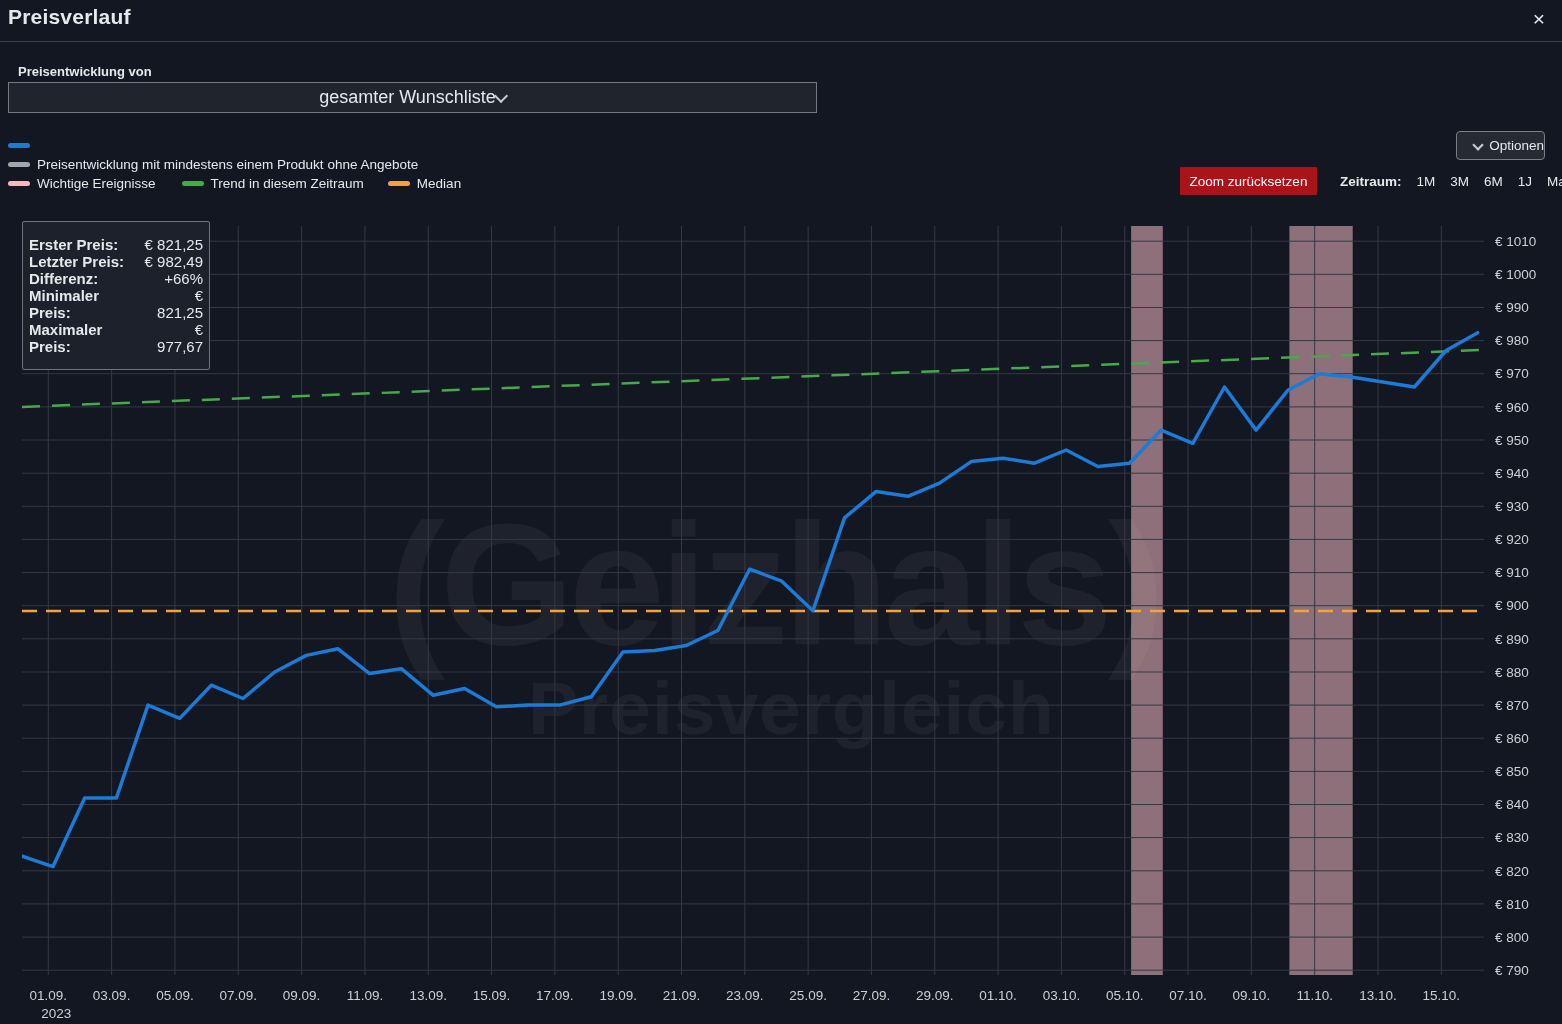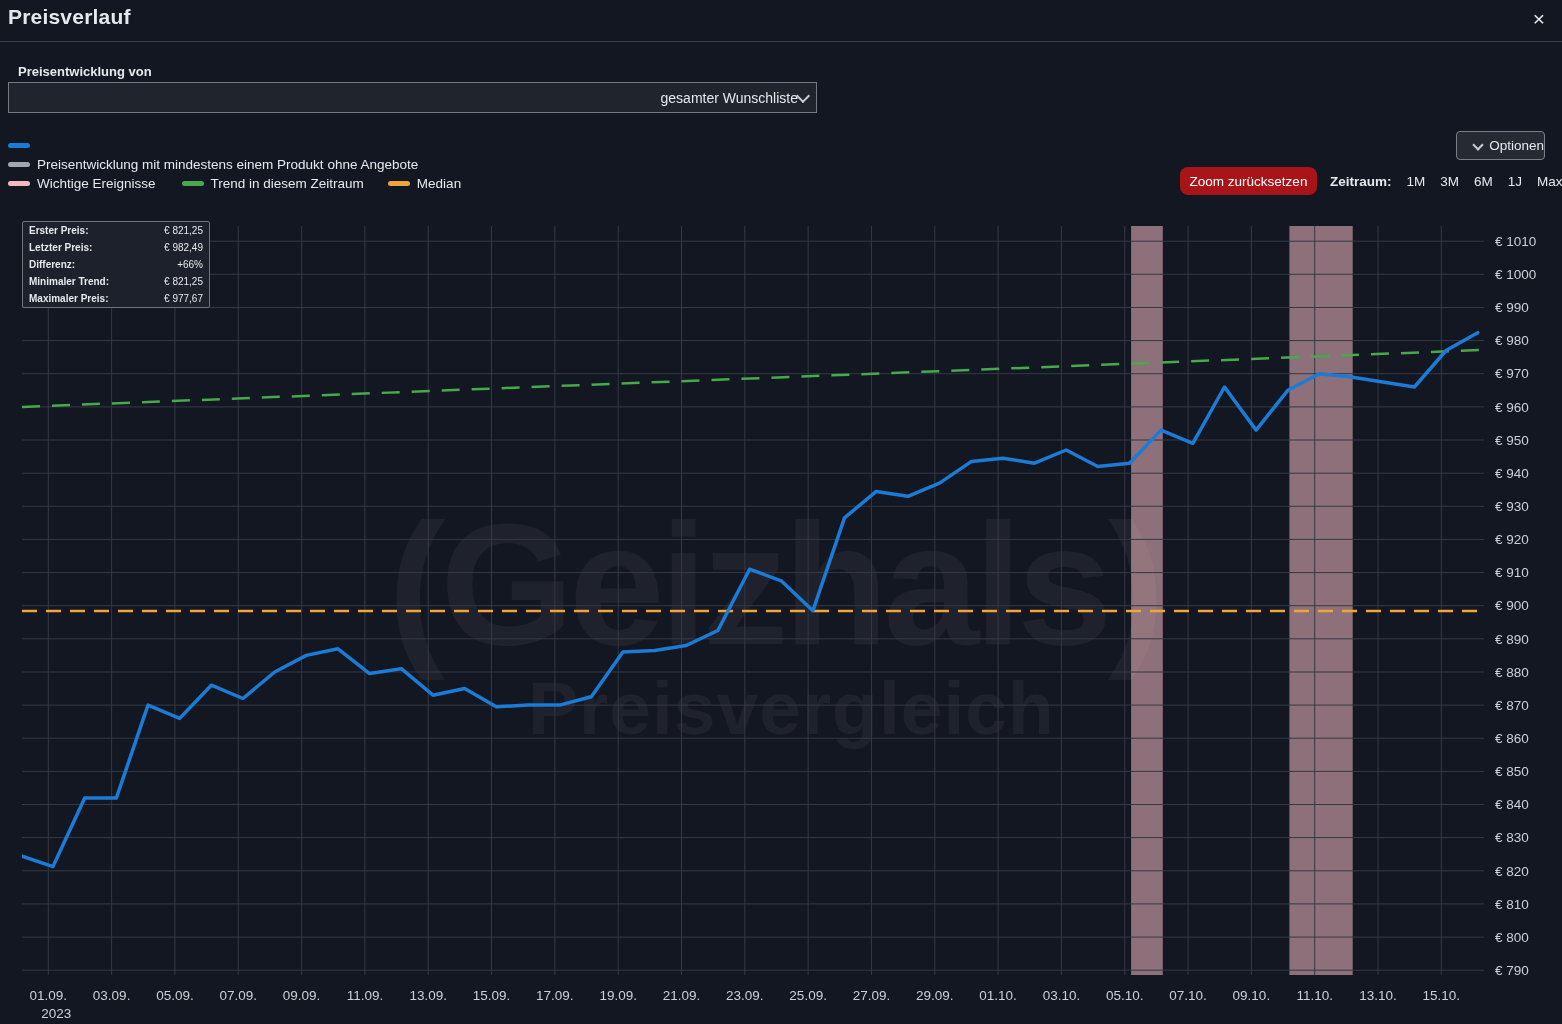--- a/index.html
+++ b/index.html
@@ -10,45 +10,45 @@
   }
   .abs{position:absolute;}
   
   #title{left:8px;top:5px;font-size:21px;font-weight:bold;letter-spacing:.2px;}
   #close-btn{left:1524px;top:4px;width:30px;height:30px;font-size:21px;line-height:30px;
     text-align:center;color:#e6e8ec;cursor:pointer;}
   #top-divider{left:0;top:41px;width:1562px;height:1px;background:#3a3e47;}
   
   #select-label{left:18px;top:64px;font-size:13px;font-weight:bold;}
   #wishlist-select{left:8px;top:82px;width:791px;height:29px;background:#1f242d;
-    border:1px solid #757a82;display:flex;align-items:center;justify-content:flex-end;
-    padding:0 8px;font-size:14px;cursor:pointer;}
+    border:1px solid #757a82;display:flex;align-items:center;justify-content:center;
+    padding:0 8px;font-size:18px;cursor:pointer;}
   .chev{width:8px;height:8px;border-right:2px solid #c9cdd3;border-bottom:2px solid #c9cdd3;
     transform:rotate(45deg);margin-top:-4px;}
   
   #legend{left:8px;top:136px;font-size:13.5px;}
   .lg-row{display:flex;align-items:center;height:19px;}
   .swatch{width:22px;height:5px;border-radius:2.5px;margin-right:7px;flex:none;}
   .lg-row .txt{white-space:nowrap;}
   .lg-gap1{margin-left:26px;}
   .lg-gap2{margin-left:24px;}
   
   #options-btn{left:1456px;top:131px;width:87px;height:27px;border:1px solid #7a7f87;
     border-radius:4px;background:#262b33;display:flex;align-items:center;justify-content:flex-end;
     font-size:13.5px;gap:7px;cursor:pointer;}
   #options-btn .chev{width:6px;height:6px;margin-top:-2px;}
   #zoom-row{left:1180px;top:167px;height:28px;display:flex;align-items:center;}
-  #zoom-reset{width:137px;height:28px;background:#a81418;color:#fff;border:none;border-radius:8px;
+  #zoom-reset{width:137px;height:28px;background:#a81418;color:#fff;border:none;border-radius:1px;
     font-size:13.5px;font-family:inherit;cursor:pointer;}
-  #zeitraum-label{font-weight:bold;font-size:13.5px;margin-left:13px;}
+  #zeitraum-label{font-weight:bold;font-size:13.5px;margin-left:23px;}
   #ranges{display:flex;}
   #ranges span{margin-left:15px;font-size:13.5px;cursor:pointer;}
   
   #stats-box{left:22px;top:221px;width:174px;background:#1c212b;border:1px solid #6f747c;
-    border-radius:2px;padding:0 6px;font-size:10px;z-index:5;}
+    border-radius:2px;padding:14px 6px;font-size:15px;z-index:5;}
   .stat-row{display:flex;justify-content:space-between;line-height:17px;}
   .stat-row .lab{font-weight:bold;}
   .stat-row .val{text-align:right;}
   
   #watermark{z-index:1;color:rgba(255,255,255,0.05);pointer-events:none;}
   #wm1{left:388px;top:498px;font-size:172px;font-weight:bold;letter-spacing:-5px;line-height:1;}
   #wm2{left:528px;top:645px;font-size:75px;font-weight:bold;letter-spacing:1px;line-height:1;margin-top:26px;}
   #chart-wrap{left:0;top:0;width:1562px;height:1024px;z-index:2;}
   svg text{font-family:"Liberation Sans", sans-serif;}
 </style>
@@ -219,20 +219,20 @@
     </div>
     <div class="stat-row">
       <span class="lab">Letzter Preis:</span>
       <span class="val">€ 982,49</span>
     </div>
     <div class="stat-row">
       <span class="lab">Differenz:</span>
       <span class="val">+66%</span>
     </div>
     <div class="stat-row">
-      <span class="lab">Minimaler Trend:</span>
+      <span class="lab">Minimaler Preis:</span>
       <span class="val">€ 821,25</span>
     </div>
     <div class="stat-row">
       <span class="lab">Maximaler Preis:</span>
       <span class="val">€ 977,67</span>
     </div>
   </div>
 
 </body></html>

